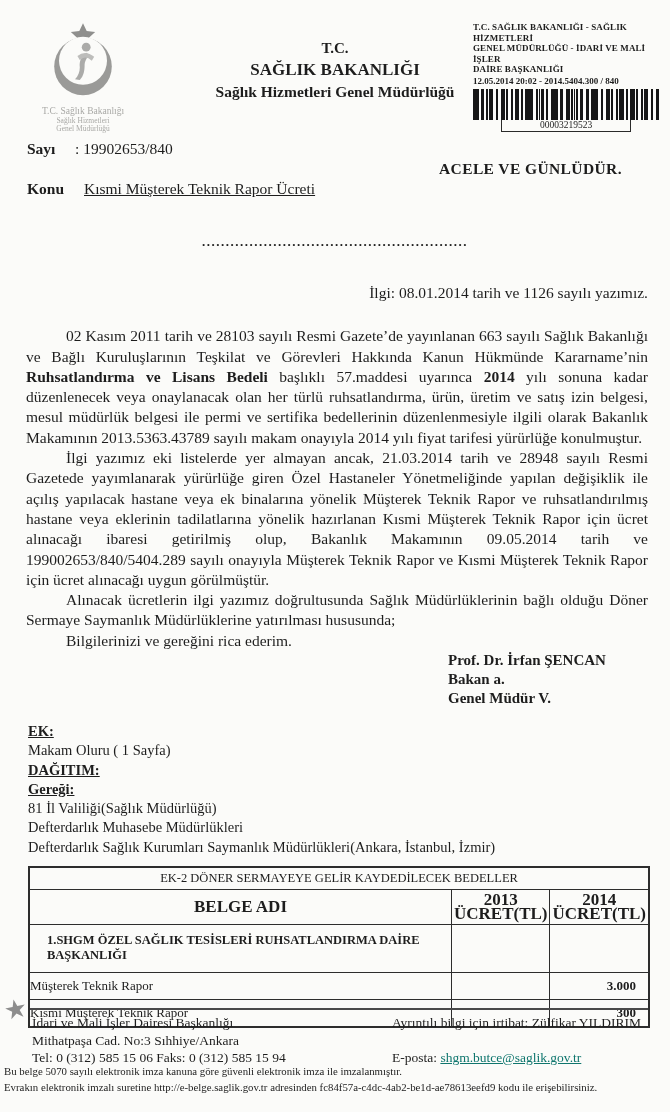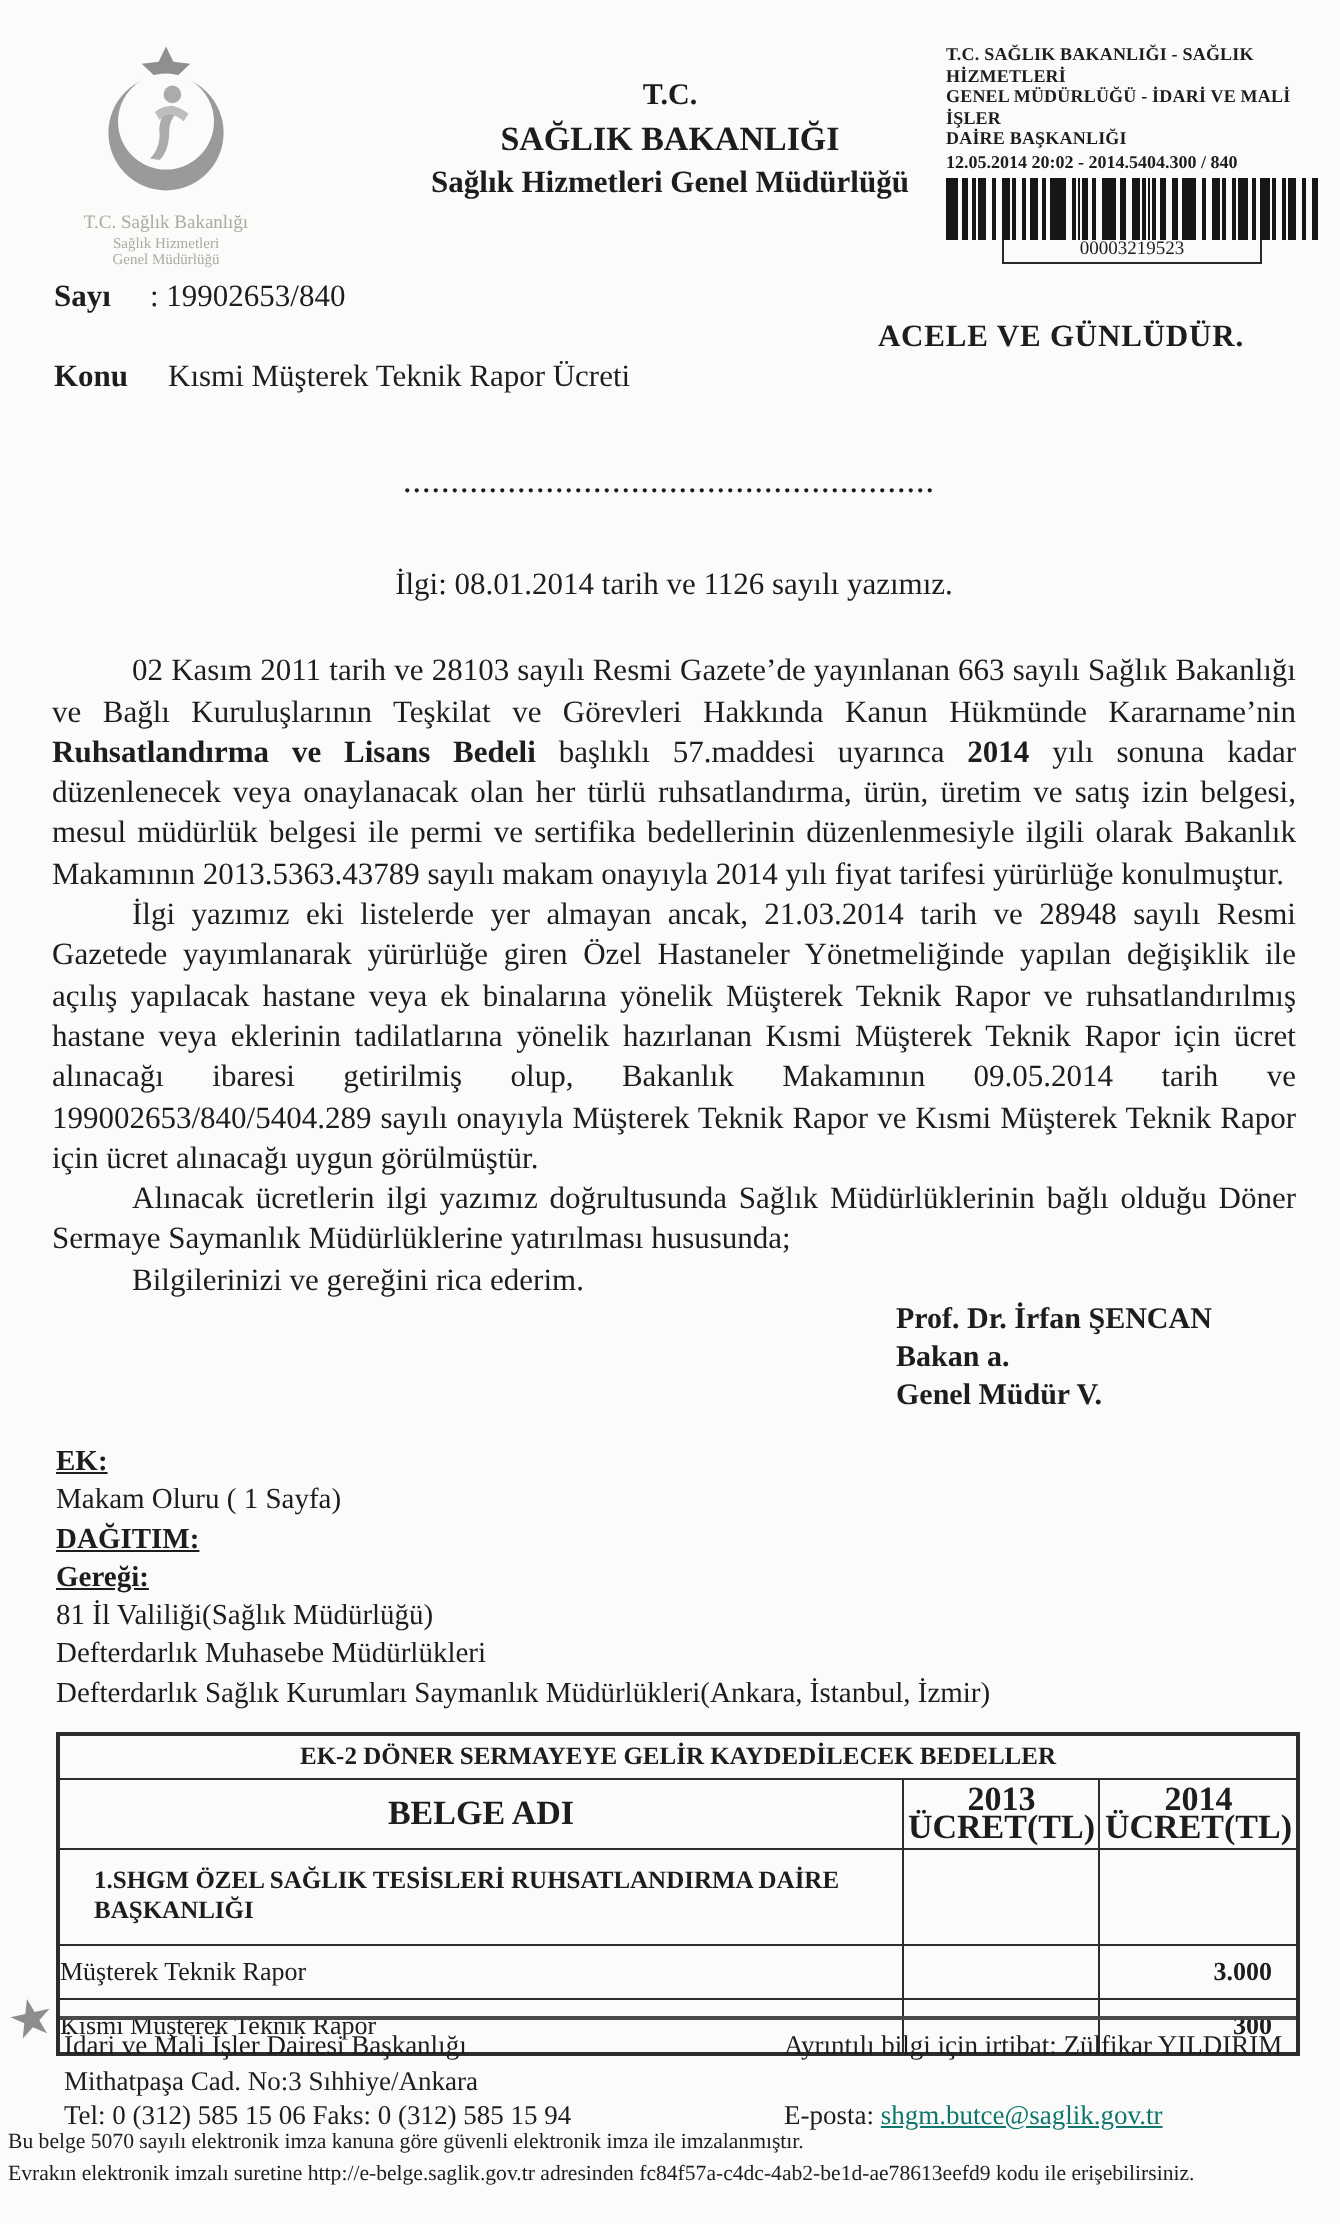--- a/index.html
+++ b/index.html
@@ -34,36 +34,36 @@
       repeating-linear-gradient(90deg,#161616 0 1px,transparent 1px 7px),
       repeating-linear-gradient(90deg,#161616 0 3px,transparent 3px 13px);
   }
   .bar-num { width:130px; margin:0 auto; border:1px solid #2a2a2a; border-top:none; text-align:center; font-size:9.5px; padding:0 2px 1px; }
   
   .meta { position:absolute; top:140px; left:27px; right:22px; font-size:15.5px; }
   .meta-row { display:flex; }
   .meta-label { font-weight:bold; width:48px; flex:none; }
   .urgency { text-align:right; padding-right:26px; font-weight:bold; letter-spacing:0.4px; margin-top:2px; }
   .konu-row { margin-top:2px; }
-  .konu-l2 { padding-left:9px; }
+  .konu-l2 { padding-left:9px;text-decoration:underline; }
   .dots { position:absolute; top:234px; left:0; right:0; text-align:center; font-weight:bold; letter-spacing:1.5px; font-size:13px; }
   
   .bodytext { position:absolute; top:283px; left:26px; right:22px; font-size:15.5px; line-height:20.3px; text-align:justify; }
-  .ilgi { margin-bottom:23px; text-align:center; }
+  .ilgi { margin-bottom:23px; text-align:right; }
   .para { text-indent:40px; }
   
   .signature { position:absolute; top:651px; left:448px; width:190px; font-weight:bold; font-size:15px; line-height:19px; }
   
   .attachments { position:absolute; top:722px; left:28px; font-size:14.5px; line-height:19.3px; }
   .uhead { font-weight:bold; text-decoration:underline; }
   
   .fee-table { position:absolute; top:866px; left:28px; width:622px; border-collapse:collapse; }
   .fee-table td { border:1.5px solid #2d2d2d; }
   .fee-table { border:2px solid #2d2d2d; }
-  .t-title { text-align:center; font-weight:bold; font-size:12.5px; padding:3px 4px; }
+  .t-title { text-align:center; font-weight:normal; font-size:12.5px; padding:3px 4px; }
   .t-colhead { text-align:center; font-weight:bold; font-size:17px; line-height:14px; padding:3px 2px; }
   .t-section { font-weight:bold; font-size:12.5px; padding:8px 17px 9px; }
   .t-name { font-size:13px; padding:5px 0; }
   .t-val { font-size:13px; font-weight:bold; text-align:right; padding:5px 12px 5px 2px; }
   .c2 { width:88px; } .c3 { width:71px; }
   
   .footer-star { position:absolute; left:4px; top:994px; font-size:26px; color:#8d8d8d; transform:rotate(-12deg); }
   .footer-line { position:absolute; top:1008px; left:30px; right:22px; border-top:2px solid #4a4a4a; }
   .footer { position:absolute; top:1014px; left:32px; right:22px; display:flex; font-size:13.5px; line-height:17.5px; }
   .footer .fleft { width:360px; flex:none; }

